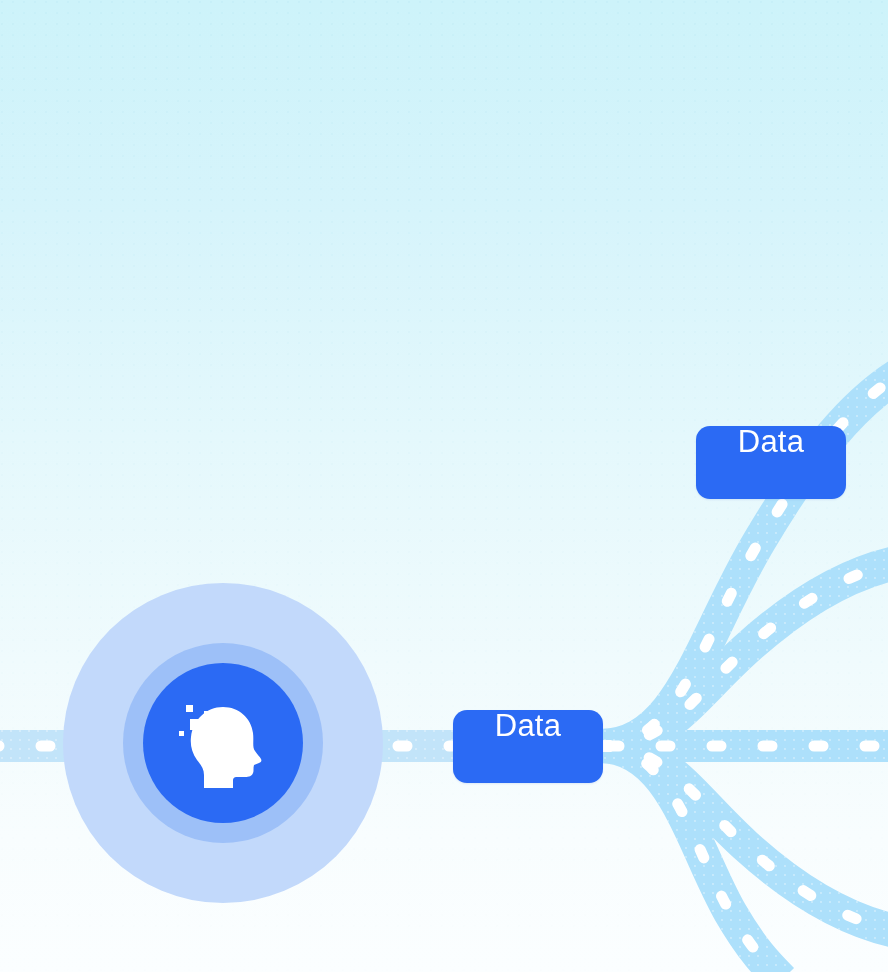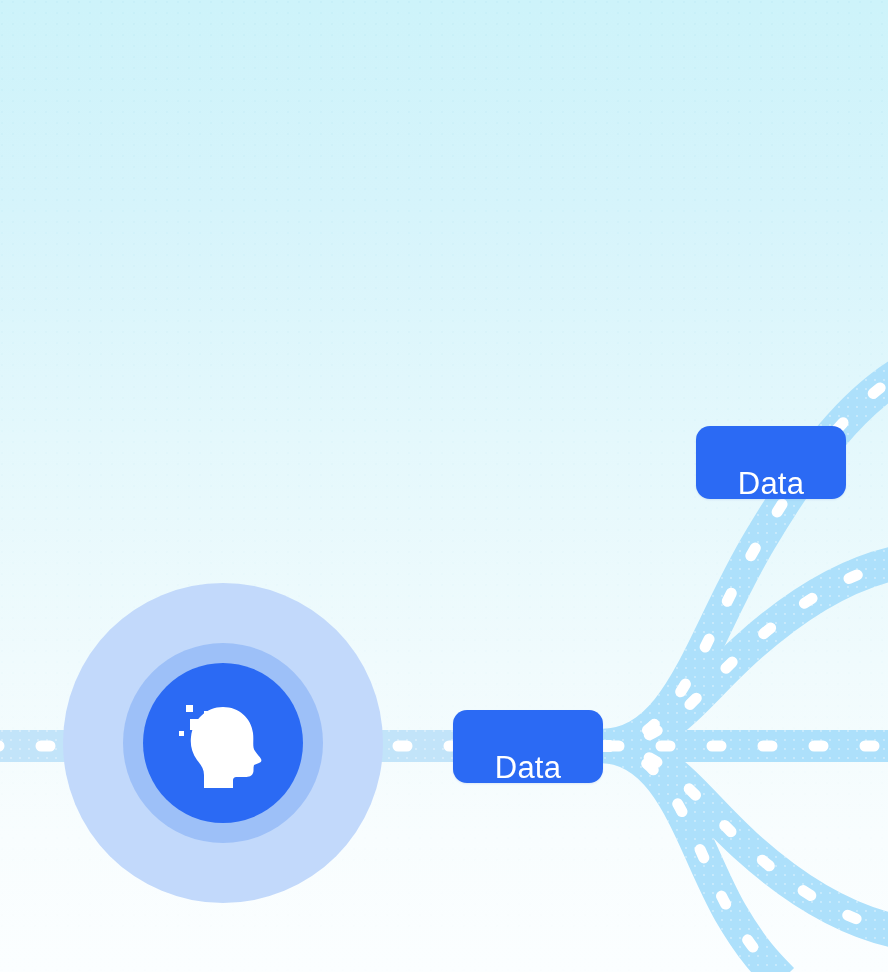--- a/index.html
+++ b/index.html
@@ -27,21 +27,21 @@
   svg.layer {
     position: absolute;
     inset: 0;
     width: 888px;
     height: 972px;
     overflow: visible;
   }
   .node-box {
     position: absolute;
     display: flex;
-    align-items: flex-end;
+    align-items: flex-start;
     justify-content: center;
     border-radius: 14px;
     background: #2b6af4;
     color: #ffffff;
     font-size: 31px;
     letter-spacing: .2px;
     line-height: 1;
     user-select: none;
     box-shadow: 0 1px 2px rgba(40,90,200,.12);
   }

